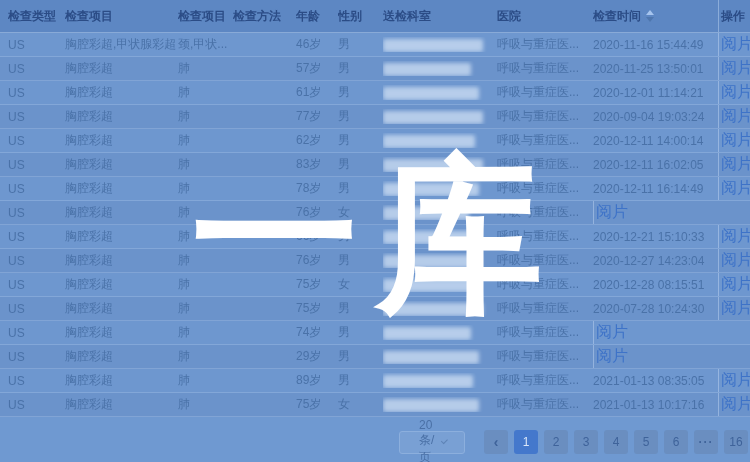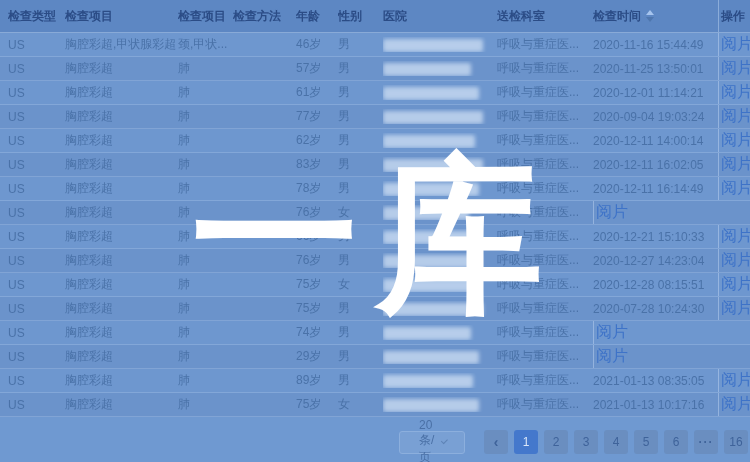--- a/index.html
+++ b/index.html
@@ -62,22 +62,22 @@
 <div class="screen">
 
   <div class="tbl">
     <div class="thead">
       <div class="th">检查类型</div>
       <div class="th">检查项目</div>
       <div class="th">检查项目</div>
       <div class="th">检查方法</div>
       <div class="th">年龄</div>
       <div class="th">性别</div>
+      <div class="th">送检科室</div>
       <div class="th">医院</div>
-      <div class="th">送检科室</div>
       <div class="th">
         <span>检查时间</span>
         <span class="carets">
             <i class="up"></i>
             <i class="down"></i>
           </span>
       </div>
       <div class="th c-action">操作</div>
     </div>
     <div id="tbody">

